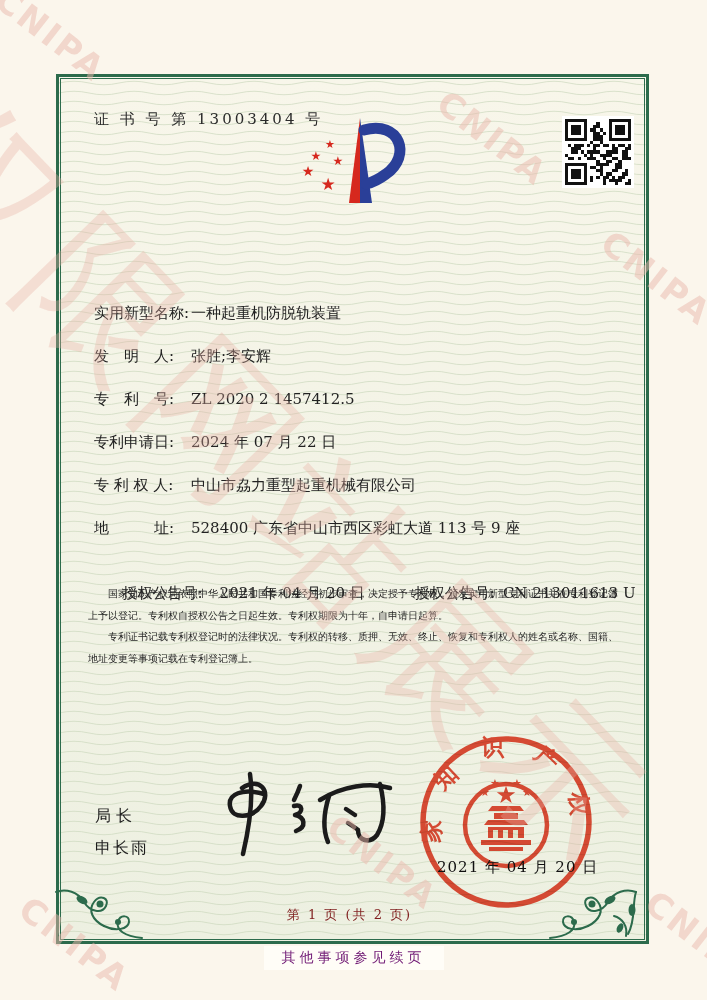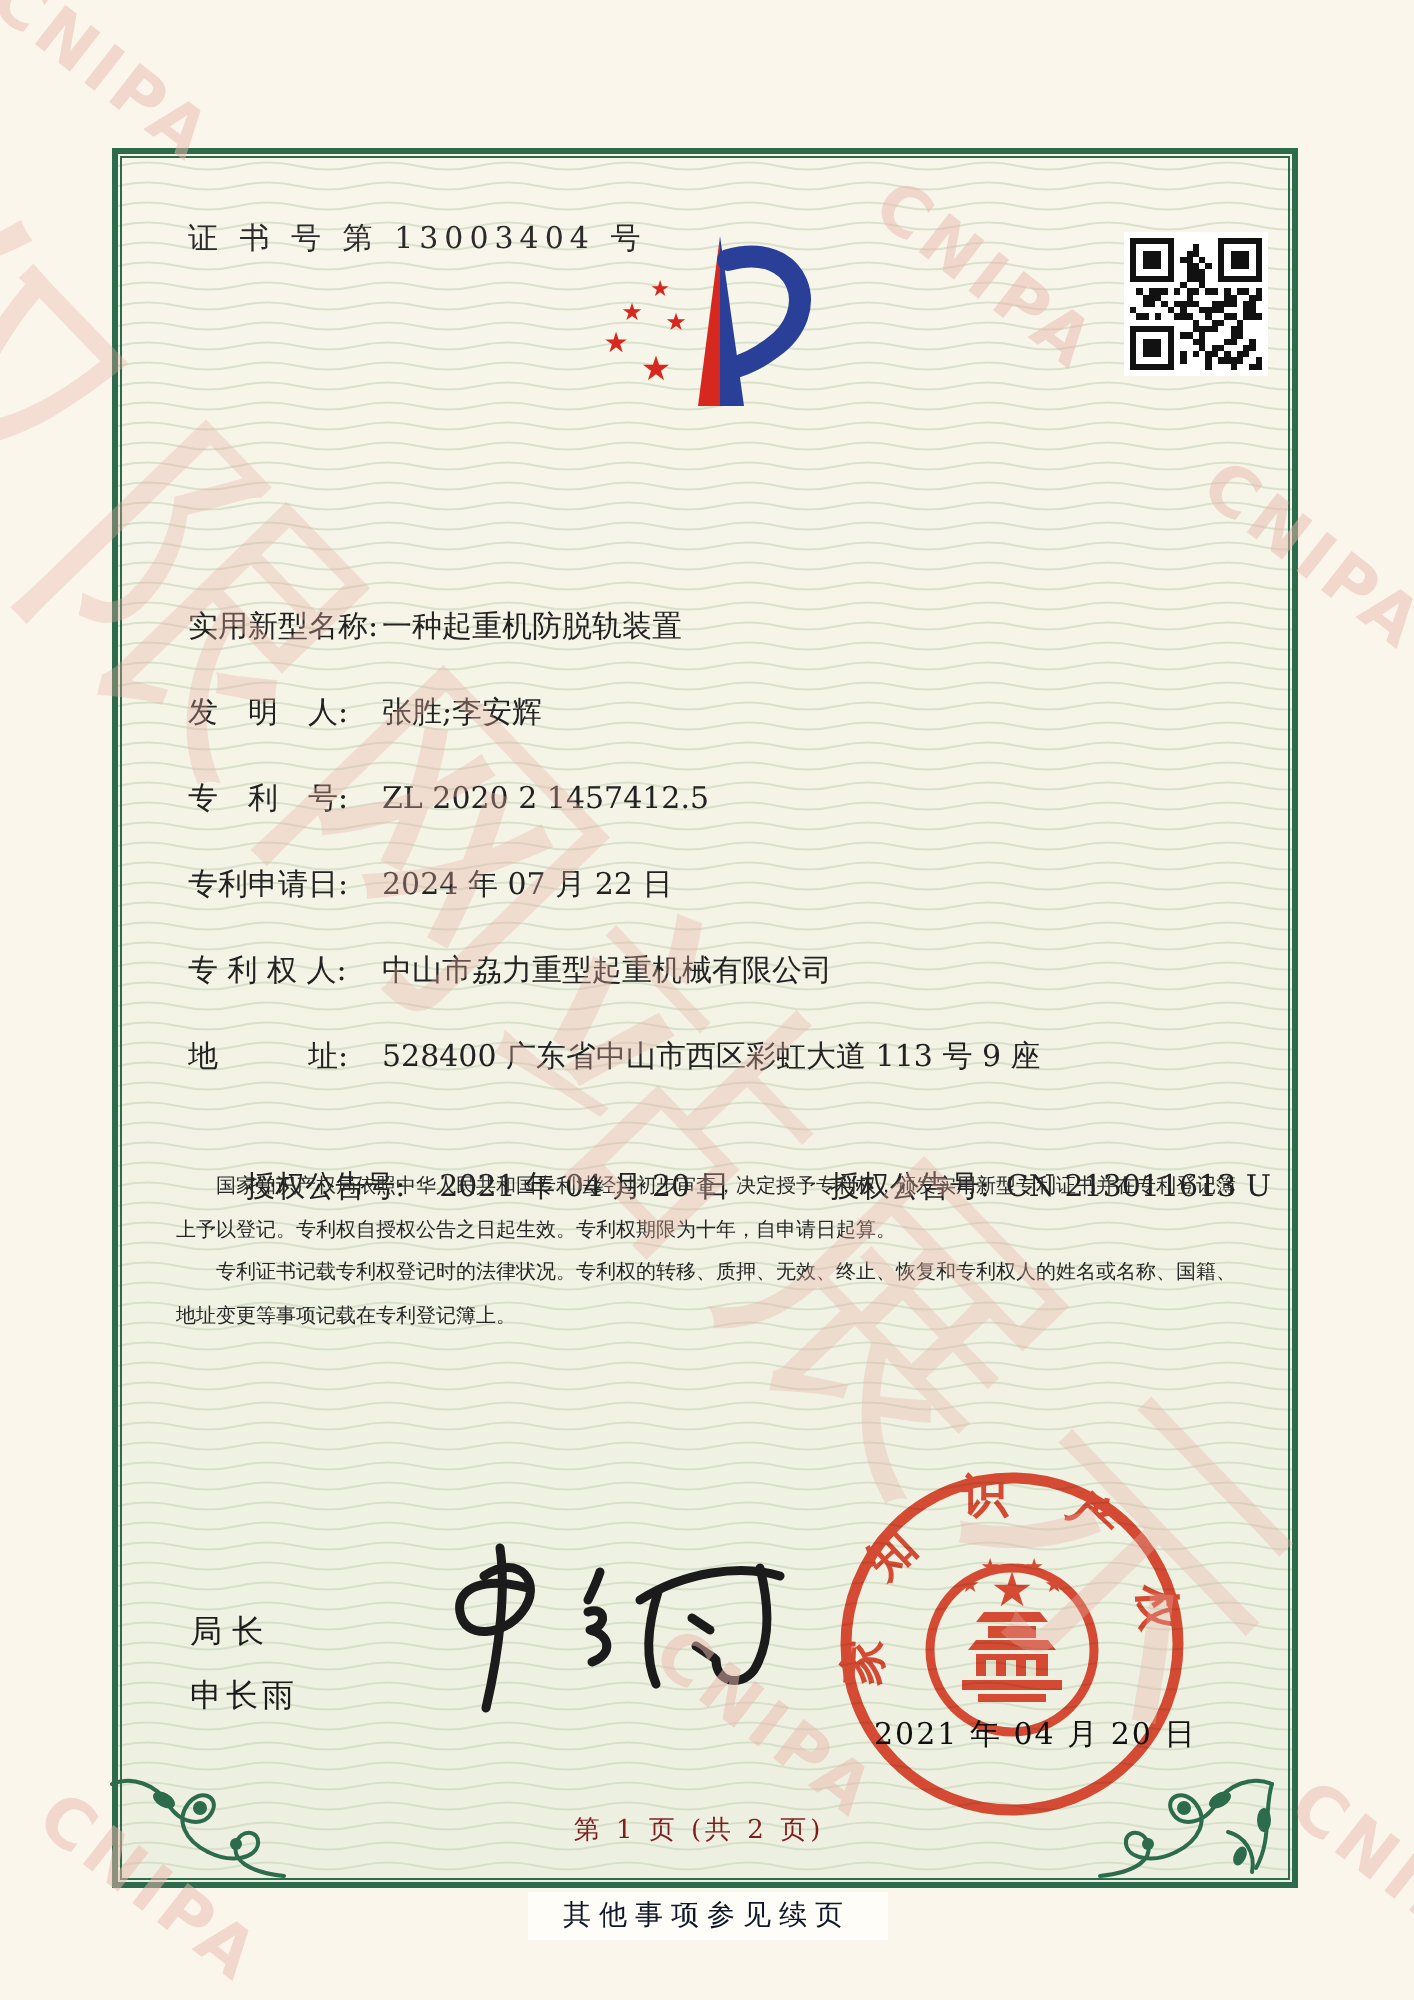--- a/index.html
+++ b/index.html
@@ -35,21 +35,21 @@
   .seal-date{position:absolute;left:437px;top:858px;font-size:15px;letter-spacing:1px;
              color:#101010;z-index:5;}
   .page-indicator{position:absolute;left:56px;top:906px;width:587px;text-align:center;
                   font-size:13px;letter-spacing:2px;color:#7f1d1d;}
   .ornament{position:absolute;z-index:4;}
   .orn-left{left:44px;top:876px;transform:scaleX(-1);}
   .orn-right{left:548px;top:876px;}
   
   .footer-note{position:absolute;left:0;top:946px;width:707px;text-align:center;}
   .footer-note span{display:inline-block;background:#fffdf7;padding:3px 18px;
-                    font-size:14px;letter-spacing:4px;color:#0f172a;}
+                    font-size:14px;letter-spacing:4px;color:#701a75;}
   
   .wm{position:absolute;pointer-events:none;z-index:6;}
   .wm-big{left:6px;top:60px;transform:rotate(46deg);transform-origin:0 0;
           font-size:150px;letter-spacing:16px;white-space:nowrap;
           color:rgba(231,176,163,.34);font-family:"DejaVu Serif",serif;}
   .wm-cnipa{font-family:"DejaVu Sans","Liberation Sans",sans-serif;font-weight:700;
             font-size:34px;letter-spacing:3px;color:rgba(233,184,171,.5);
             transform:rotate(38deg);white-space:nowrap;}
 </style>
 </head>

